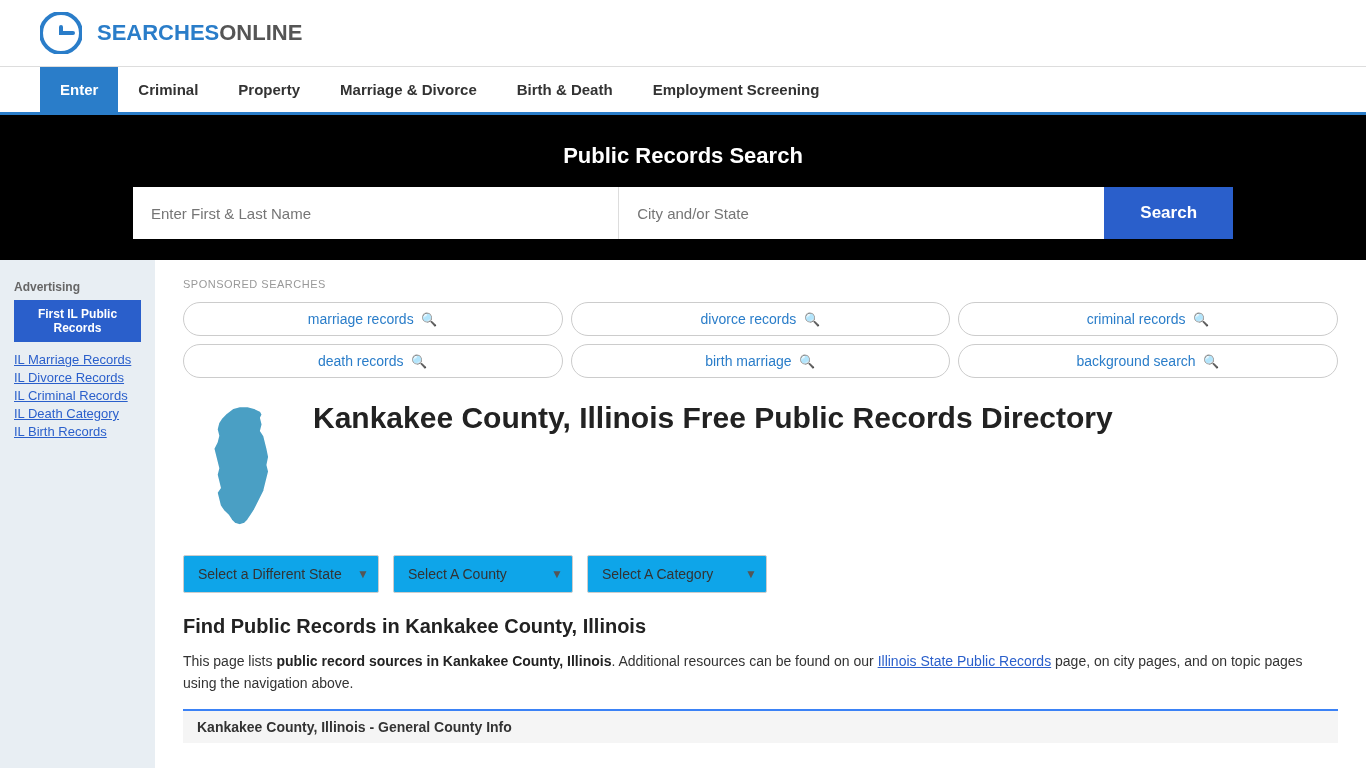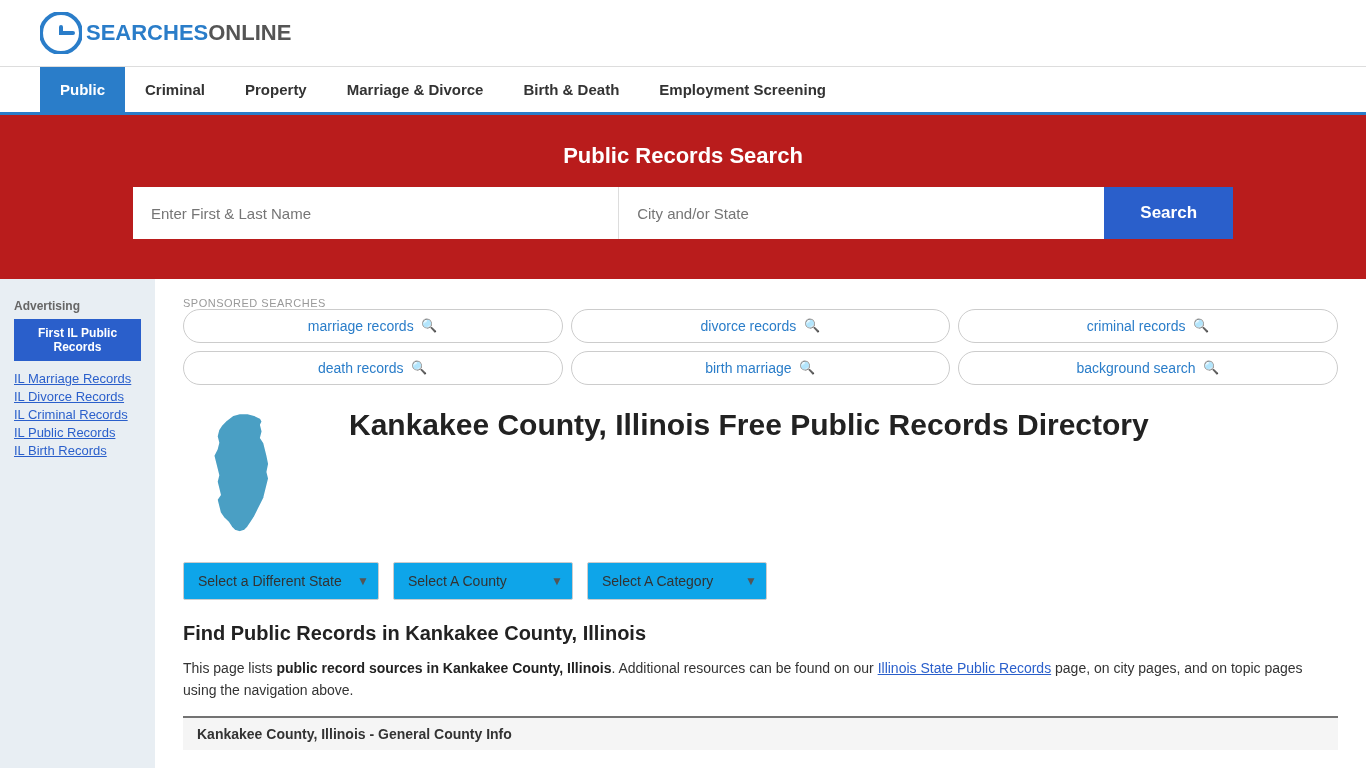--- a/index.html
+++ b/index.html
@@ -1,73 +1,73 @@
 <!DOCTYPE html>
 <html><head>
   <meta charset="utf-8">
   <style>
     * { box-sizing: border-box; margin: 0; padding: 0; }
     body { font-family: Arial, sans-serif; background-color: #e8eef3; font-size: 14px; color: #333; }
 
     
     .header { background: #fff; padding: 12px 40px; display: flex; align-items: center; border-bottom: 1px solid #ddd; }
-    .logo { display: flex; align-items: center; gap: 4px; }
+    .logo { display: flex; align-items: center; gap: 15px; }
     .logo-icon { width: 42px; height: 42px; }
     .logo-text { font-size: 22px; font-weight: bold; color: #333; }
     .logo-text span { color: #2a7dc9; }
 
     
     .nav { background: #fff; display: flex; align-items: center; padding: 0 40px; border-bottom: 3px solid #2a7dc9; }
     .nav-item { padding: 14px 20px; font-size: 15px; font-weight: 600; color: #333; cursor: pointer; text-decoration: none; display: block; }
     .nav-item.active { background: #2a7dc9; color: #fff; }
 
     
-    .search-banner { background: #b91c1c; padding: 28px 40px 40px; }
+    .search-banner { background: #000000; padding: 28px 40px 21px; }
     .search-banner h1 { text-align: center; color: #fff; font-size: 22px; font-weight: bold; margin-bottom: 18px; }
     .search-form { display: flex; gap: 0; max-width: 1100px; margin: 0 auto; border-radius: 20px; }
     .search-input { flex: 1; padding: 16px 18px; font-size: 15px; border: none; outline: none; color: #999; }
     .search-input:first-child { border-right: 1px solid #ddd; }
     .search-btn { background: #2a5fcb; color: #fff; border: none; padding: 16px 36px; font-size: 17px; font-weight: bold; cursor: pointer; }
 
     
     .main-wrapper { display: flex; max-width: 1366px; margin: 0 auto; background: #e8eef3; }
 
     
     .sidebar { width: 155px; min-width: 155px; padding: 20px 14px; background: #e8eef3; }
     .sidebar-ad-label { font-size: 12px; color: #666; margin-bottom: 6px; font-weight: bold; }
     .sidebar-ad-btn { background: #2a5fcb; color: #fff; padding: 7px 10px; font-size: 12px; font-weight: bold; cursor: pointer; display: block; margin-bottom: 10px; text-align: center; }
     .sidebar-link { color: #2a5fcb; font-size: 13px; display: block; margin-bottom: 3px; text-decoration: underline; cursor: pointer; }
 
     
     .content { flex: 1; background: #fff; padding: 18px 28px 30px; }
 
     
-    .sponsored-label { font-size: 11px; color: #999; margin-bottom: 0; text-transform: uppercase; letter-spacing: 0.5px; }
+    .sponsored-label { font-size: 11px; color: #999; margin-bottom: 12px; text-transform: uppercase; letter-spacing: 0.5px; }
     .search-tags { display: grid; grid-template-columns: repeat(3, 1fr); gap: 8px; margin-bottom: 22px; }
-    .search-tag { border: 1px solid #ccc; border-radius: 20px; padding: 8px 14px; display: flex; justify-content: center; gap: 8px; cursor: pointer; color: #2a7dc9; font-size: 14px; background: #fff; }
+    .search-tag { border: 1px solid #ccc; border-radius: 20px; padding: 8px 14px; display: flex; align-items: center; justify-content: center; gap: 8px; cursor: pointer; color: #2a7dc9; font-size: 14px; background: #fff; }
     .search-tag .tag-icon { color: #555; font-size: 13px; }
 
     
     .page-heading-area { display: flex; align-items: flex-start; gap: 20px; margin-bottom: 22px; }
-    .page-title { font-size: 30px; font-weight: bold; color: #222; line-height: 1.2; margin-left: 36px; }
+    .page-title { font-size: 30px; font-weight: bold; color: #222; line-height: 1.2; }
 
     
     .dropdowns { display: flex; gap: 14px; margin-bottom: 22px; }
     .dropdown-wrapper { position: relative; display: inline-block; }
     .dropdown-wrapper select { border: 1px solid #ccc; background: #0ea5e9; padding: 10px 36px 10px 14px; font-size: 14px; color: #333; cursor: pointer; appearance: none; border-radius: 2px; min-width: 180px; }
     .dropdown-arrow { position: absolute; right: 10px; top: 50%; transform: translateY(-50%); pointer-events: none; color: #555; font-size: 12px; }
 
     
     .sub-heading { font-size: 20px; font-weight: bold; color: #222; margin-bottom: 12px; }
     .description { font-size: 14px; color: #333; line-height: 1.6; margin-bottom: 14px; }
     .description b { color: #222; }
     .description a { color: #2a5fcb; text-decoration: underline; cursor: pointer; }
 
     
-    .general-info-bar { background: #f5f5f5; border-top: 2px solid #737373; padding: 8px 14px; font-size: 14px; font-weight: bold; color: #333; margin-top: 10px; }
+    .general-info-bar { background: #f5f5f5; border-top: 2px solid #3b82f6; padding: 8px 14px; font-size: 14px; font-weight: bold; color: #333; margin-top: 10px; }
 
     
     .il-map svg { width: 110px; height: 130px; }
   </style>
 </head>
 <body>
 
 <div class="header">
   <div class="logo">
 
@@ -75,21 +75,21 @@
       <circle cx="21" cy="21" r="20" fill="none" stroke="#2a7dc9" stroke-width="4"></circle>
       <path d="M33 21 H21 V15" fill="none" stroke="#2a7dc9" stroke-width="4" stroke-linecap="round"></path>
     </svg>
     <div class="logo-text">
       <span>SEARCHES</span><span style="color:#555">ONLINE</span>
     </div>
   </div>
 </div>
 
 <nav class="nav">
-  <a class="nav-item active">Public</a>
+  <a class="nav-item active">Enter</a>
   <a class="nav-item">Criminal</a>
   <a class="nav-item">Property</a>
   <a class="nav-item">Marriage &amp; Divorce</a>
   <a class="nav-item">Birth &amp; Death</a>
   <a class="nav-item">Employment Screening</a>
 </nav>
 
 <div class="search-banner">
   <h1>Public Records Search</h1>
   <div class="search-form">
@@ -100,21 +100,21 @@
 </div>
 
 <div class="main-wrapper">
 
   <aside class="sidebar">
     <div class="sidebar-ad-label">Advertising</div>
     <div class="sidebar-ad-btn">First IL Public Records</div>
     <a class="sidebar-link">IL Marriage Records</a>
     <a class="sidebar-link">IL Divorce Records</a>
     <a class="sidebar-link">IL Criminal Records</a>
-    <a class="sidebar-link">IL Public Records</a>
+    <a class="sidebar-link">IL Death Category</a>
     <a class="sidebar-link">IL Birth Records</a>
   </aside>
 
   <div class="content">
 
     <div class="sponsored-label">SPONSORED SEARCHES</div>
     <div class="search-tags">
       <div class="search-tag">
         <span>marriage records</span>
         <span class="tag-icon">🔍</span>

